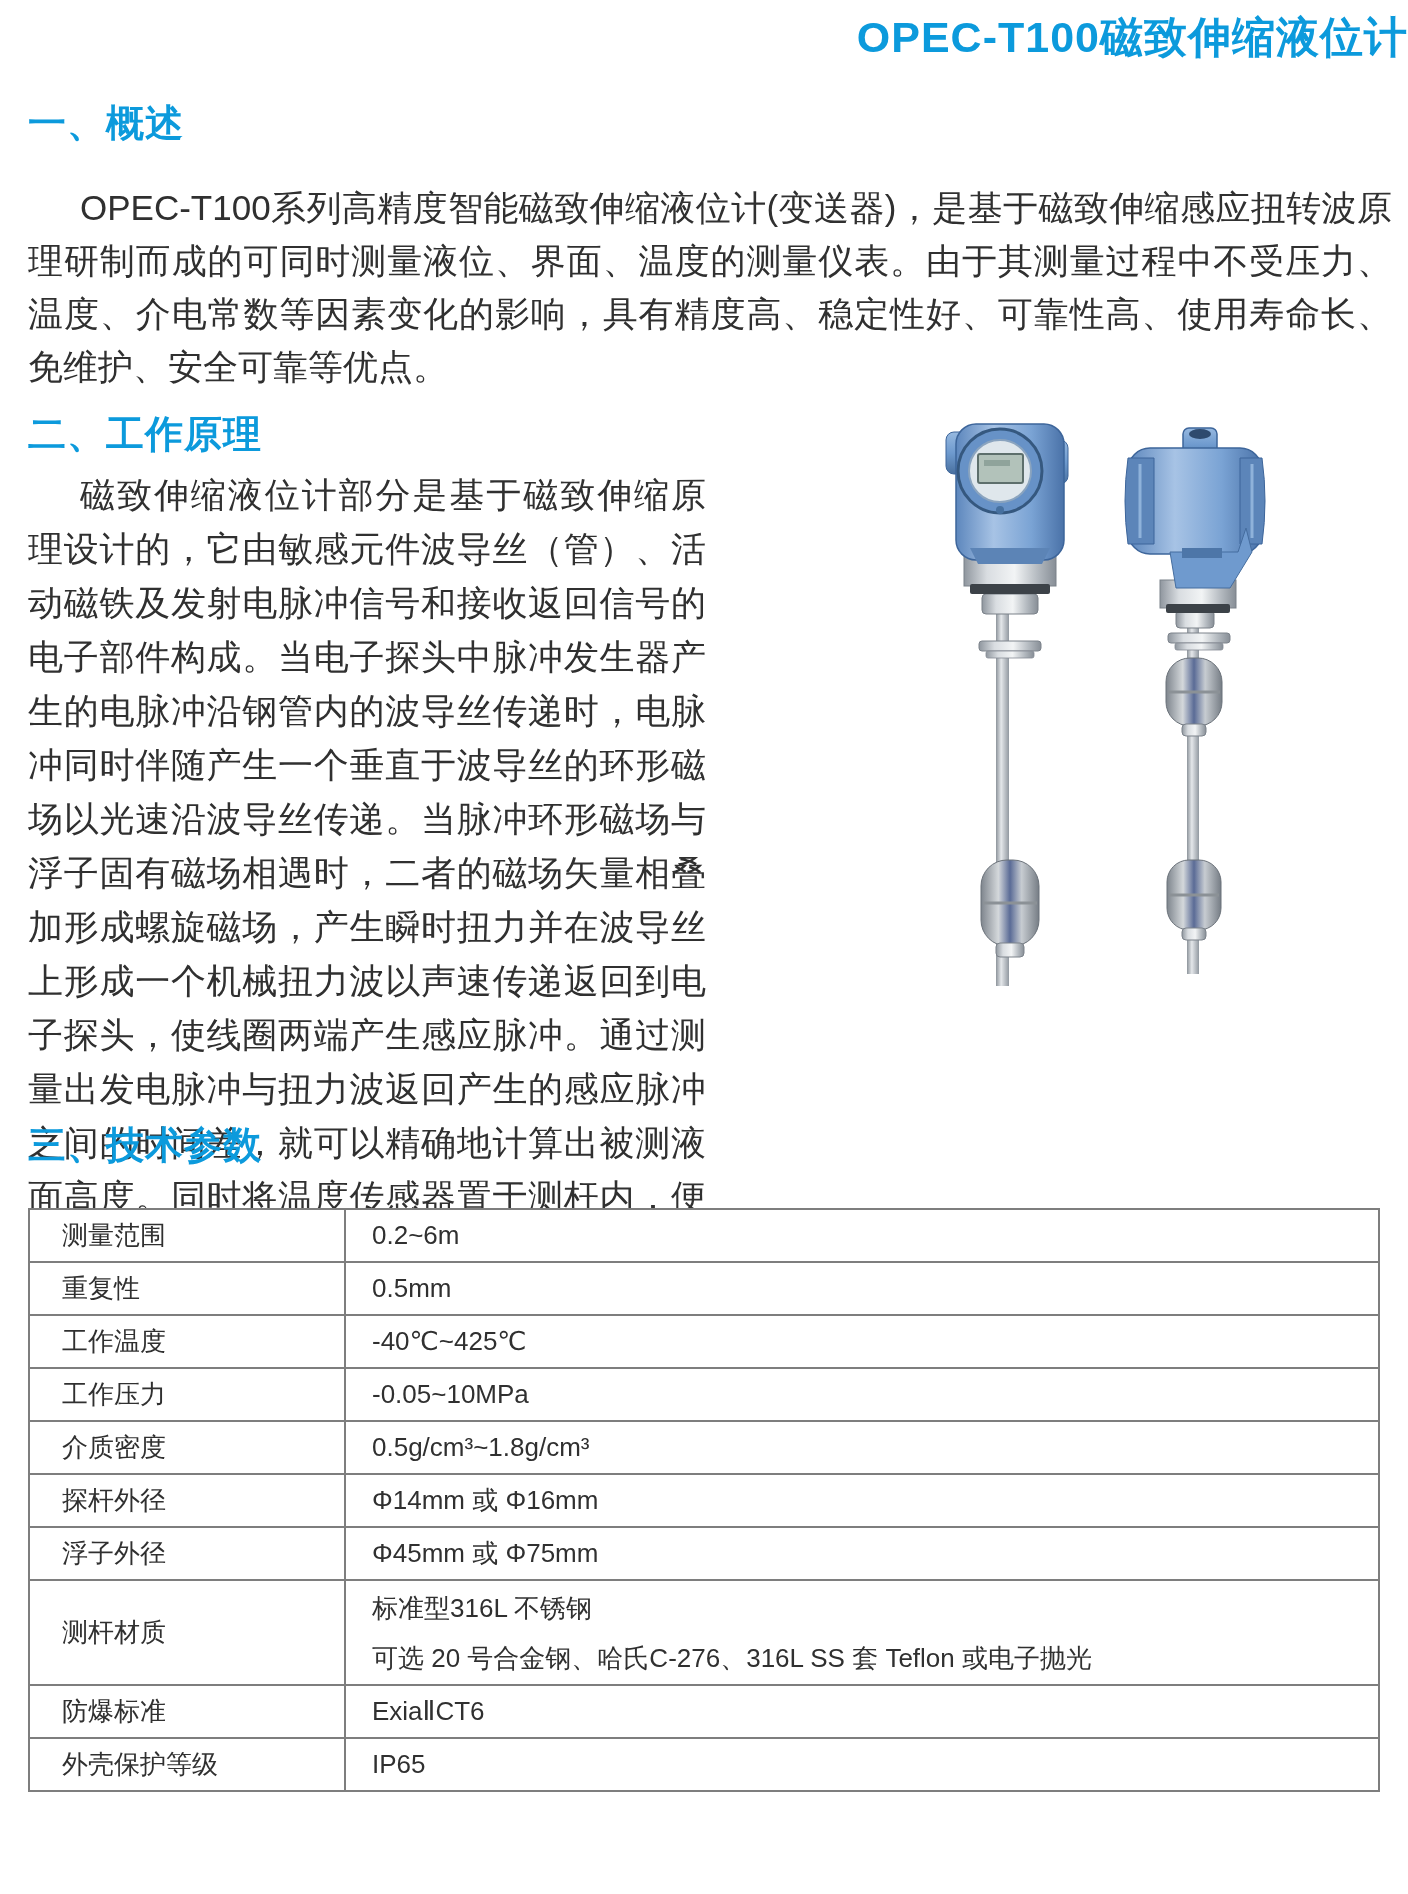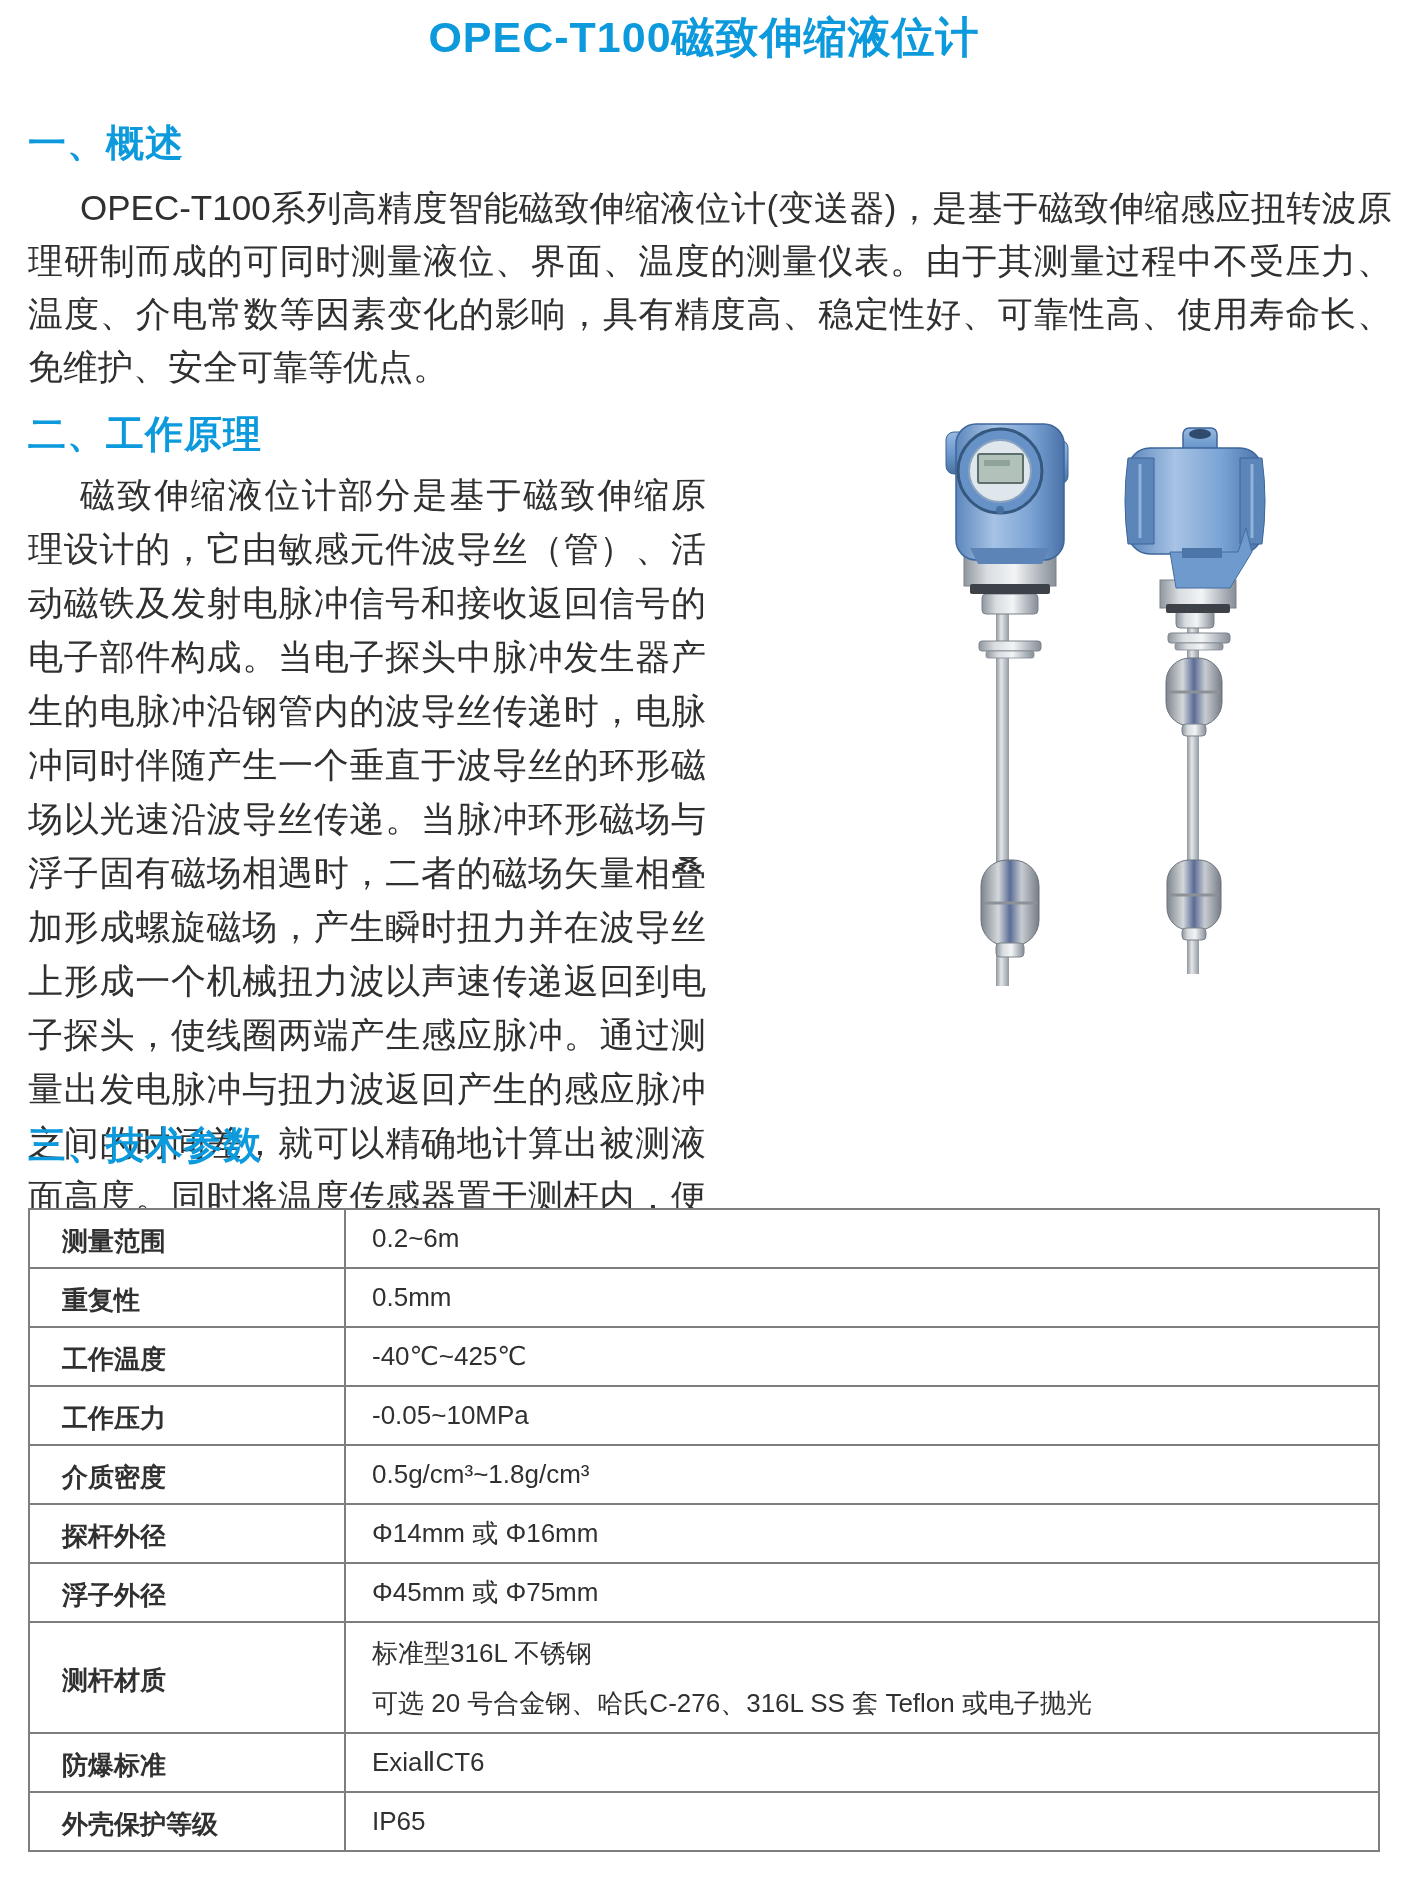--- a/index.html
+++ b/index.html
@@ -9,39 +9,39 @@
     height:1894px;
     background:#ffffff;
     font-family:"Liberation Sans","DejaVu Sans",sans-serif;
     color:#2f2f2f;
     overflow:hidden;
   }
   .doc-title{
     position:absolute;
     top:8px;left:0;
     width:100%;
-    text-align:center;
+    text-align:right;
     font-size:43px;
     font-weight:bold;
     color:#0c9adc;
     line-height:58px;
     letter-spacing:1px;
     margin:0;
   }
   .sec-heading{
     position:absolute;
     left:28px;
     font-size:38px;
     font-weight:bold;
     color:#0c9adc;
     line-height:46px;
     margin:0;
     letter-spacing:1px;
   }
-  #overview-heading{top:120px;text-align:right;}
+  #overview-heading{top:100px;text-align:right;}
   #principle-heading{top:411px;}
   #specs-heading{top:1122px;}
   .body-para{
     position:absolute;
     left:28px;
     font-size:35px;
     color:#303030;
     text-align:justify;
     text-indent:52px;
     margin:0;
@@ -73,22 +73,21 @@
   }
   .spec-table td{
     border:2px solid #7e7e7e;
     font-size:26px;
     color:#303030;
     vertical-align:middle;
     background:#ffffff;
   }
   .spec-table td.label-cell{
     width:282px;
-    padding:6px 0 0 32px;
-    font-weight:bold;
+    padding:0 0 0 32px;
   }
   .spec-table td.value-cell{
     padding:0 0 0 26px;
     margin-left:8px;
   }
   .spec-table tr.row-std td{height:51px;}
   .spec-table tr.row-tall td{height:103px;}
   .value-line{display:block;line-height:50px;}
 </style>
 </head>

